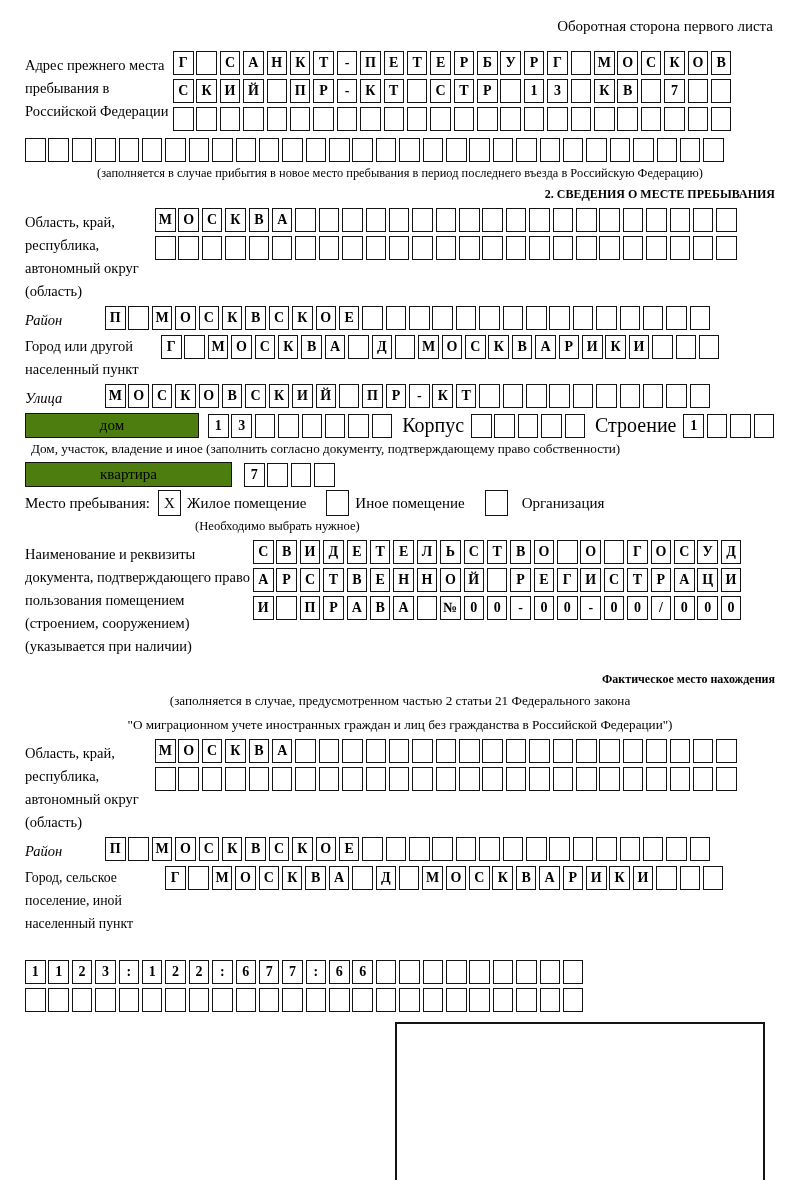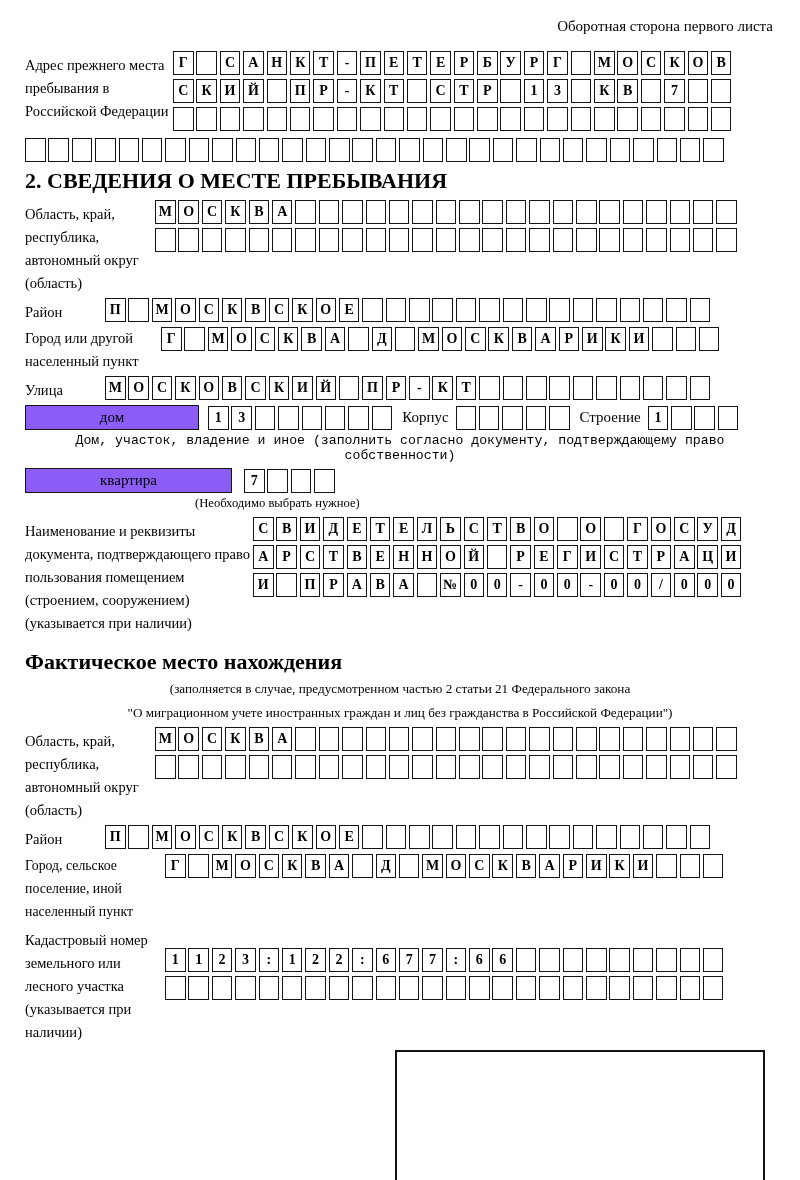--- a/index.html
+++ b/index.html
@@ -8,45 +8,45 @@
     color:#000;font-family:"Liberation Serif", "DejaVu Serif", serif;
     font-size:15px;
   }
   .page{padding:8px 25px 0 25px;position:relative;}
   .header-note{text-align:right;font-size:15px;margin:10px 2px 16px 0;}
 
   .field{display:flex;align-items:flex-start;margin-bottom:3px;}
   .flabel{font-size:14.5px;line-height:23px;padding-top:3px;flex:none;}
   .w145{width:148px;}
   .w130{width:130px;}
-  .w80{width:80px;}
+  .w80{width:80px;font-style:italic;}
   .w136{width:136px;}
   .w140{width:140px;}
   .w230{width:228px;}
 
   .cellrows .cells{margin-bottom:4px;}
   .cells{display:flex;flex-wrap:nowrap;}
   .cell{
     flex:none;width:18.5px;height:22px;border:1.6px solid #141414;
     margin-right:2.9px;display:flex;align-items:center;justify-content:center;
     font-size:14px;font-weight:bold;font-family:"Liberation Serif", serif;
     background:#fff;
   }
   .caption{font-size:12.4px;text-align:center;margin:1px 0 6px 0;}
-  .caption-left{font-size:13.2px;text-align:center;margin:1px 0 5px 0;font-family:Liberation Mono, monospace;}
-  .sec-title{text-align:left;font-weight:bold;font-size:22px;margin:6px 0 6px 0;}
+  .caption-left{font-size:13.2px;text-align:left;margin:1px 0 5px 6px;}
+  .sec-title{text-align:right;font-weight:bold;font-size:12px;margin:6px 0 6px 0;}
 
   .inline-row{display:flex;align-items:center;margin-bottom:3px;}
   .typebox{
     flex:none;height:23px;border:1.7px solid #141414;display:flex;
-    align-items:center;justify-content:center;font-size:15px;background:#8b5cf6;
+    align-items:center;justify-content:center;font-size:15px;background:#4d7c0f;
   }
   .typebox.house{width:172px;}
   .typebox.apt{width:205px;}
-  .small-label{margin:0 7px;font-size:15px;}
+  .small-label{margin:0 7px;font-size:20px;}
 
   .chk{
     flex:none;width:21px;height:24px;border:1.7px solid #141414;margin:0 6px;
     display:flex;align-items:center;justify-content:center;font-size:15px;background:#fff;
   }
   .chk-label{font-size:15px;margin-right:14px;}
   .note{font-size:12.6px;margin:0 0 6px 170px;}
 
   .stamp-box{
     width:366px;height:172px;border:2px solid #141414;margin:6px 0 4px 370px;background:#fff;
@@ -167,20 +167,21 @@
       <span class="cell"></span>
       <span class="cell"></span>
       <span class="cell"></span>
       <span class="cell"></span>
       <span class="cell"></span>
       <span class="cell"></span>
       <span class="cell"></span>
       <span class="cell"></span>
       <span class="cell"></span>
     </div>
+  <div class="caption">(заполняется в случае прибытия в новое место пребывания в период последнего въезда в Российскую Федерацию)</div>
 
   <div class="sec-title">2. СВЕДЕНИЯ О МЕСТЕ ПРЕБЫВАНИЯ</div>
 
   <div class="field">
     <div class="flabel w130">Область, край, республика, автономный округ (область)</div>
     <div class="cellrows">
       <div class="cells">
           <span class="cell">М</span>
           <span class="cell">О</span>
           <span class="cell">С</span>
@@ -364,20 +365,29 @@
   <div class="inline-row">
     <div class="typebox apt">квартира</div>
     <div class="cells" style="margin-left:12px;">
         <span class="cell">7</span>
         <span class="cell"></span>
         <span class="cell"></span>
         <span class="cell"></span>
       </div>
   </div>
 
+  <div class="inline-row">
+    <span class="chk-label" style="margin-right:2px;">Место пребывания:</span>
+    <span class="chk">X</span>
+    <span class="chk-label">Жилое помещение</span>
+    <span class="chk"></span>
+    <span class="chk-label">Иное помещение</span>
+    <span class="chk" style="margin-right:14px;"></span>
+    <span class="chk-label">Организация</span>
+  </div>
   <div class="note">(Необходимо выбрать нужное)</div>
 
   <div class="field">
     <div class="flabel w230">Наименование и реквизиты документа, подтверждающего право пользования помещением (строением, сооружением) (указывается при наличии)</div>
     <div class="cellrows">
       <div class="cells">
           <span class="cell">С</span>
           <span class="cell">В</span>
           <span class="cell">И</span>
           <span class="cell">Д</span>
@@ -568,21 +578,20 @@
         <span class="cell">И</span>
         <span class="cell">К</span>
         <span class="cell">И</span>
         <span class="cell"></span>
         <span class="cell"></span>
         <span class="cell"></span>
       </div>
   </div>
 
   <div class="field">
-    <div class="flabel w140">Кадастровый номер земельного или лесного участка (указывается при наличии)</div>
     <div class="cellrows" style="padding-top:22px;">
       <div class="cells">
           <span class="cell">1</span>
           <span class="cell">1</span>
           <span class="cell">2</span>
           <span class="cell">3</span>
           <span class="cell">:</span>
           <span class="cell">1</span>
           <span class="cell">2</span>
           <span class="cell">2</span>

